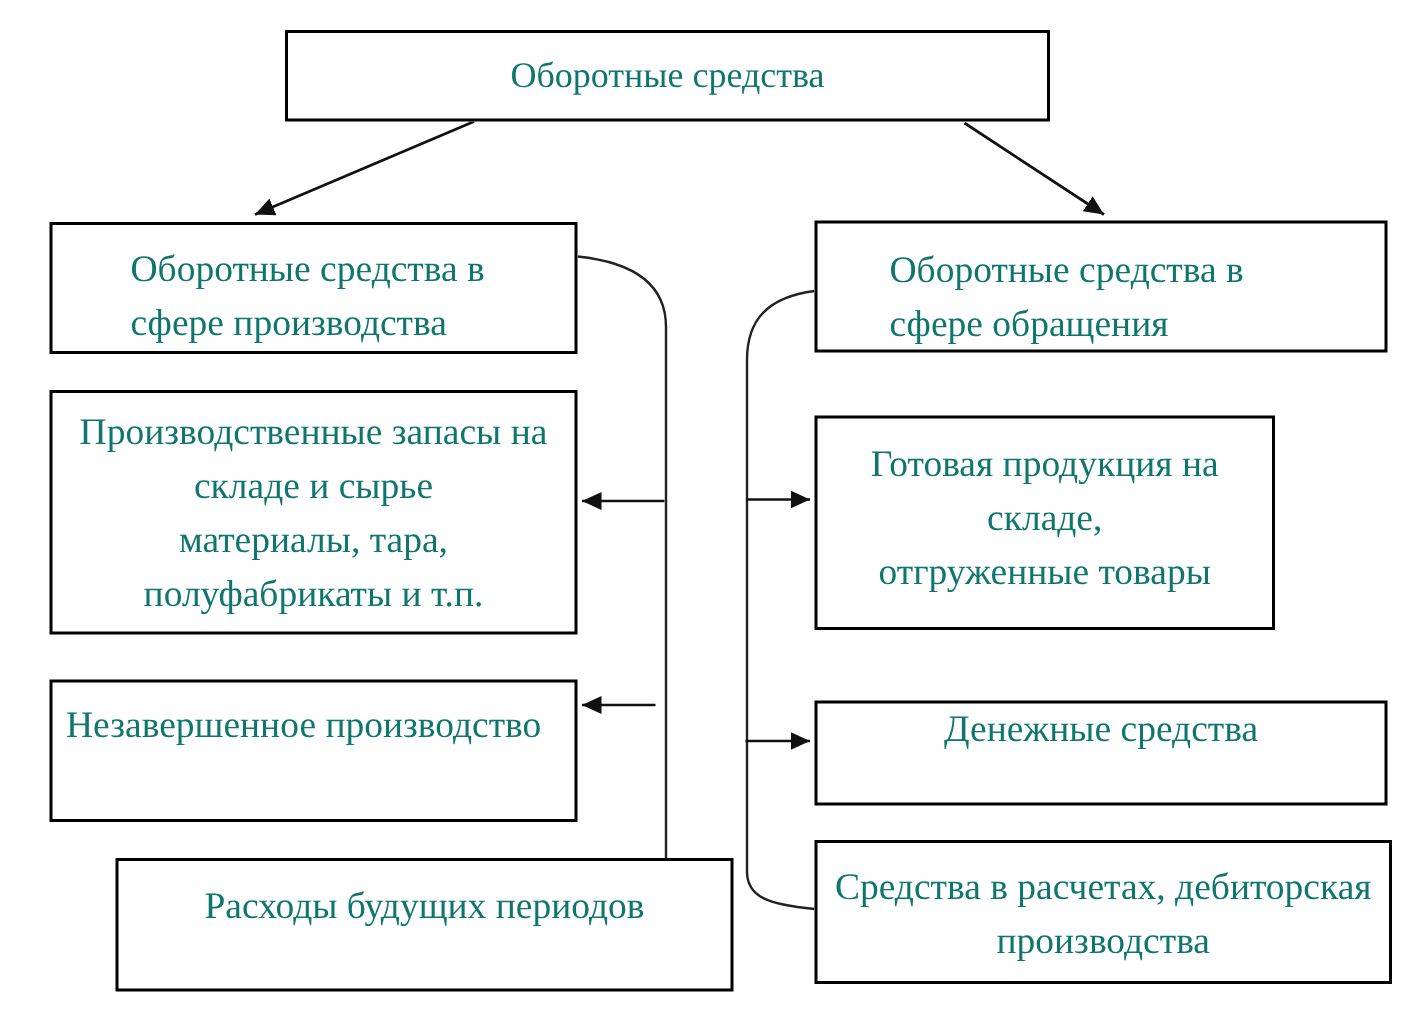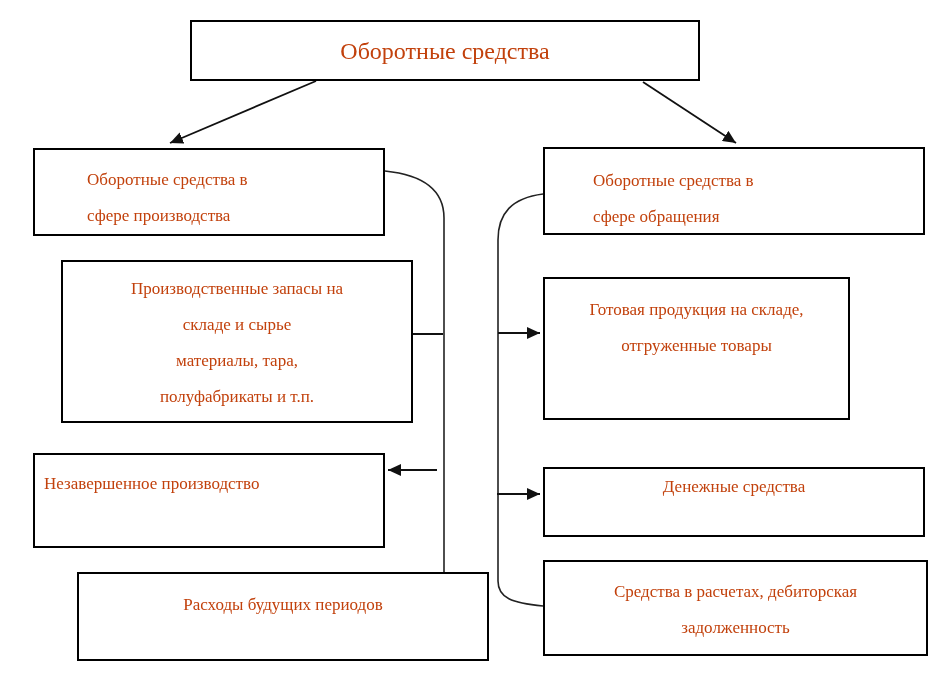--- a/index.html
+++ b/index.html
@@ -6,51 +6,51 @@
     margin: 0;
     padding: 0;
     background: #ffffff;
   }
   .canvas {
     position: relative;
     width: 952px;
     height: 674px;
     background: #ffffff;
     font-family: "Liberation Serif", "DejaVu Serif", serif;
-    color: #c2410c;
+    color: #0f766e;
     overflow: hidden;
   }
   .connectors {
     position: absolute;
     left: 0;
     top: 0;
     width: 952px;
     height: 674px;
   }
   .node {
     position: absolute;
     box-sizing: border-box;
     border: 2px solid #000000;
     background: #ffffff;
-    font-size: 17px;
+    font-size: 25px;
     line-height: 36px;
   }
   .node > span {
     display: block;
     white-space: pre-line;
   }
   .n-root {
     left: 190px; top: 20px; width: 510px; height: 61px;
     display: flex; align-items: center; justify-content: center;
     font-size: 24px;
   }
   .n-production { left: 33px; top: 148px; width: 352px; height: 88px; }
   .n-production > span { padding: 12px 6px 0 52px; text-align: left; }
 
-  .n-inventory { left: 33px; top: 260px; width: 352px; height: 163px; margin-left: 28px; }
+  .n-inventory { left: 33px; top: 260px; width: 352px; height: 163px; }
   .n-inventory > span { padding: 9px 4px 0 4px; text-align: center; }
 
   .n-wip { left: 33px; top: 433px; width: 352px; height: 95px; margin-top: 20px; }
   .n-wip > span { padding: 11px 2px 0 9px; text-align: left; }
 
   .n-deferred { left: 33px; top: 572px; width: 412px; height: 89px; margin-left: 44px; }
   .n-deferred > span { padding: 13px 4px 0 4px; text-align: center; }
 
   .n-circulation { left: 543px; top: 147px; width: 382px; height: 88px; }
   .n-circulation > span { padding: 14px 6px 0 48px; text-align: left; }
@@ -127,16 +127,16 @@
     <span>Готовая продукция на складе,
 отгруженные товары</span>
   </div>
 
   <div class="node n-cash">
     <span>Денежные средства</span>
   </div>
 
   <div class="node n-receivables">
     <span>Средства в расчетах, дебиторская
-задолженность</span>
+производства</span>
   </div>
 
 </div>
 
 </body></html>

